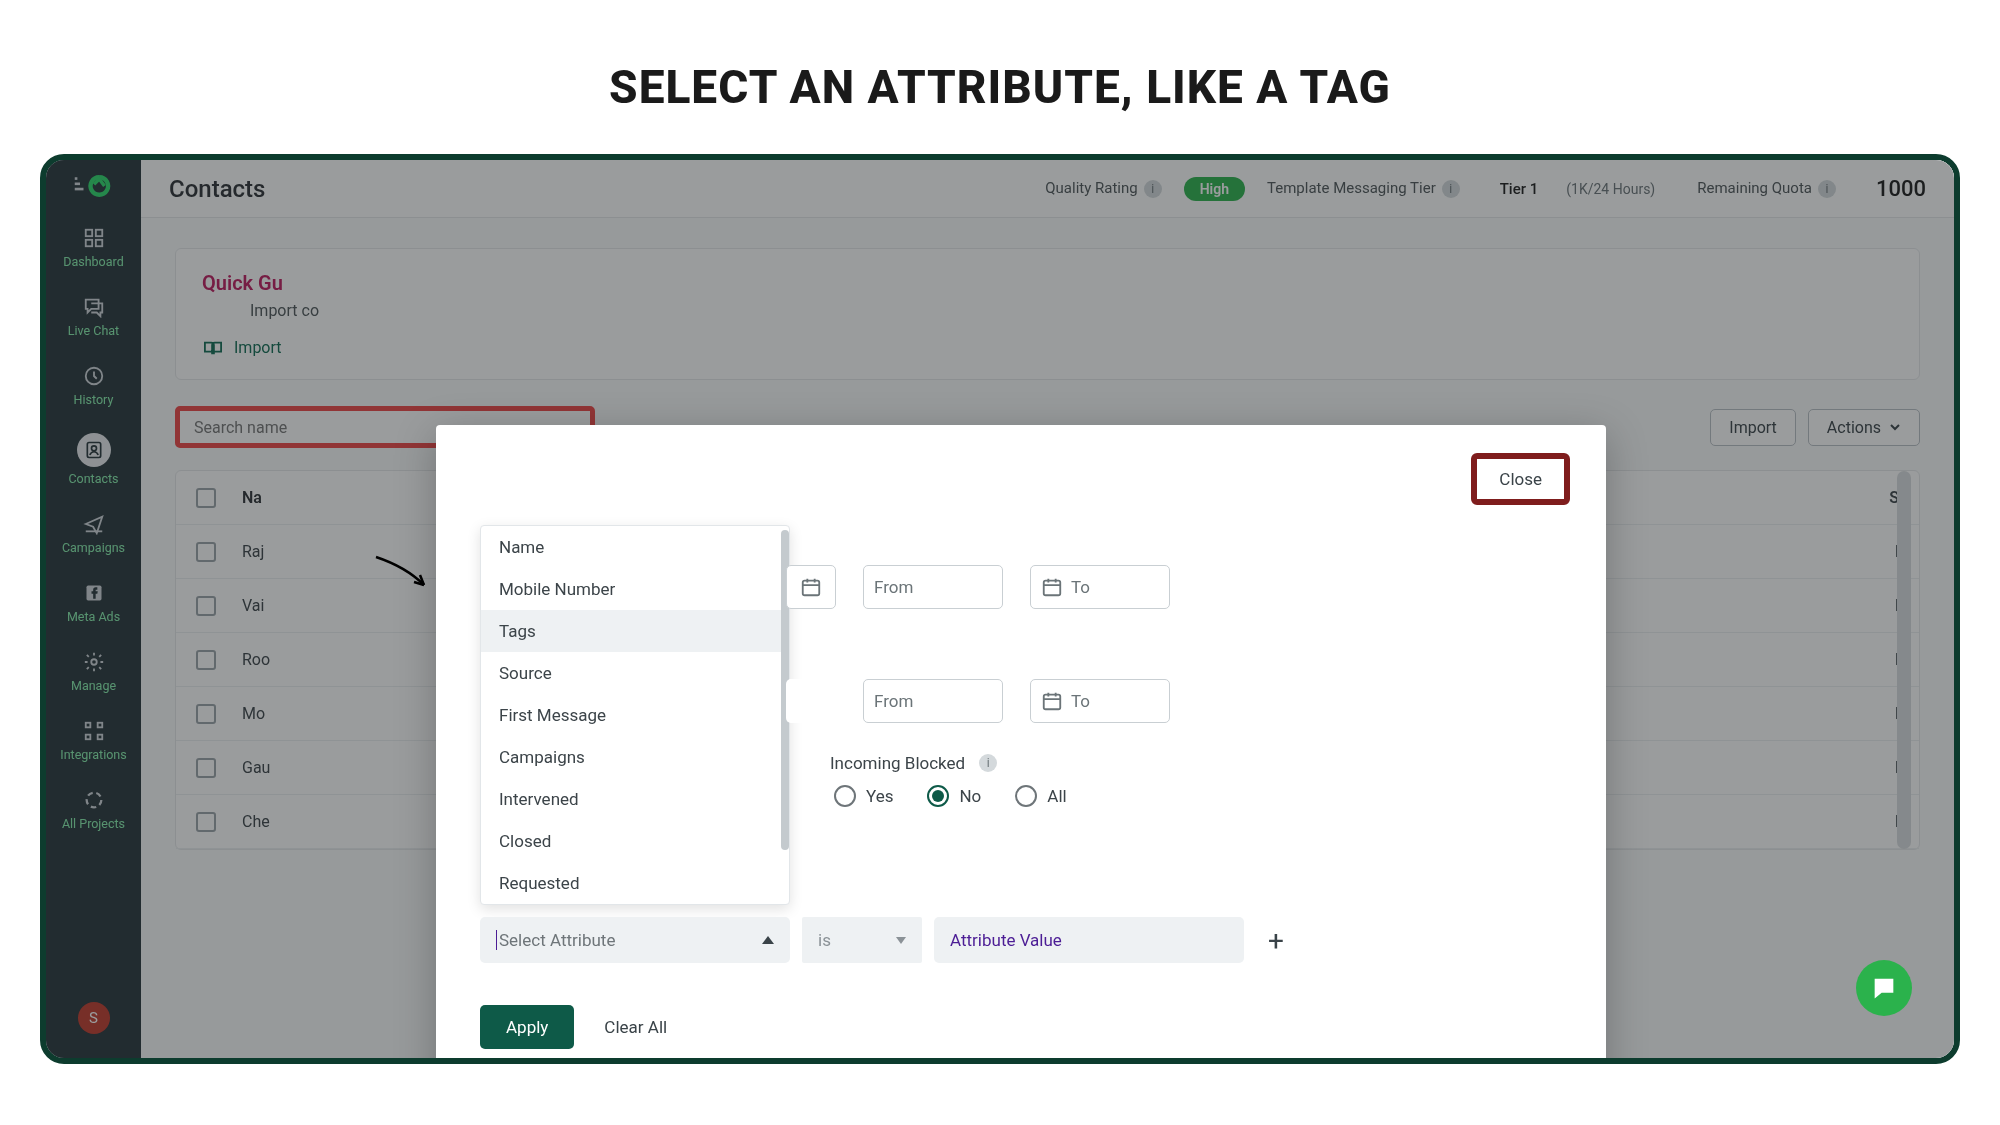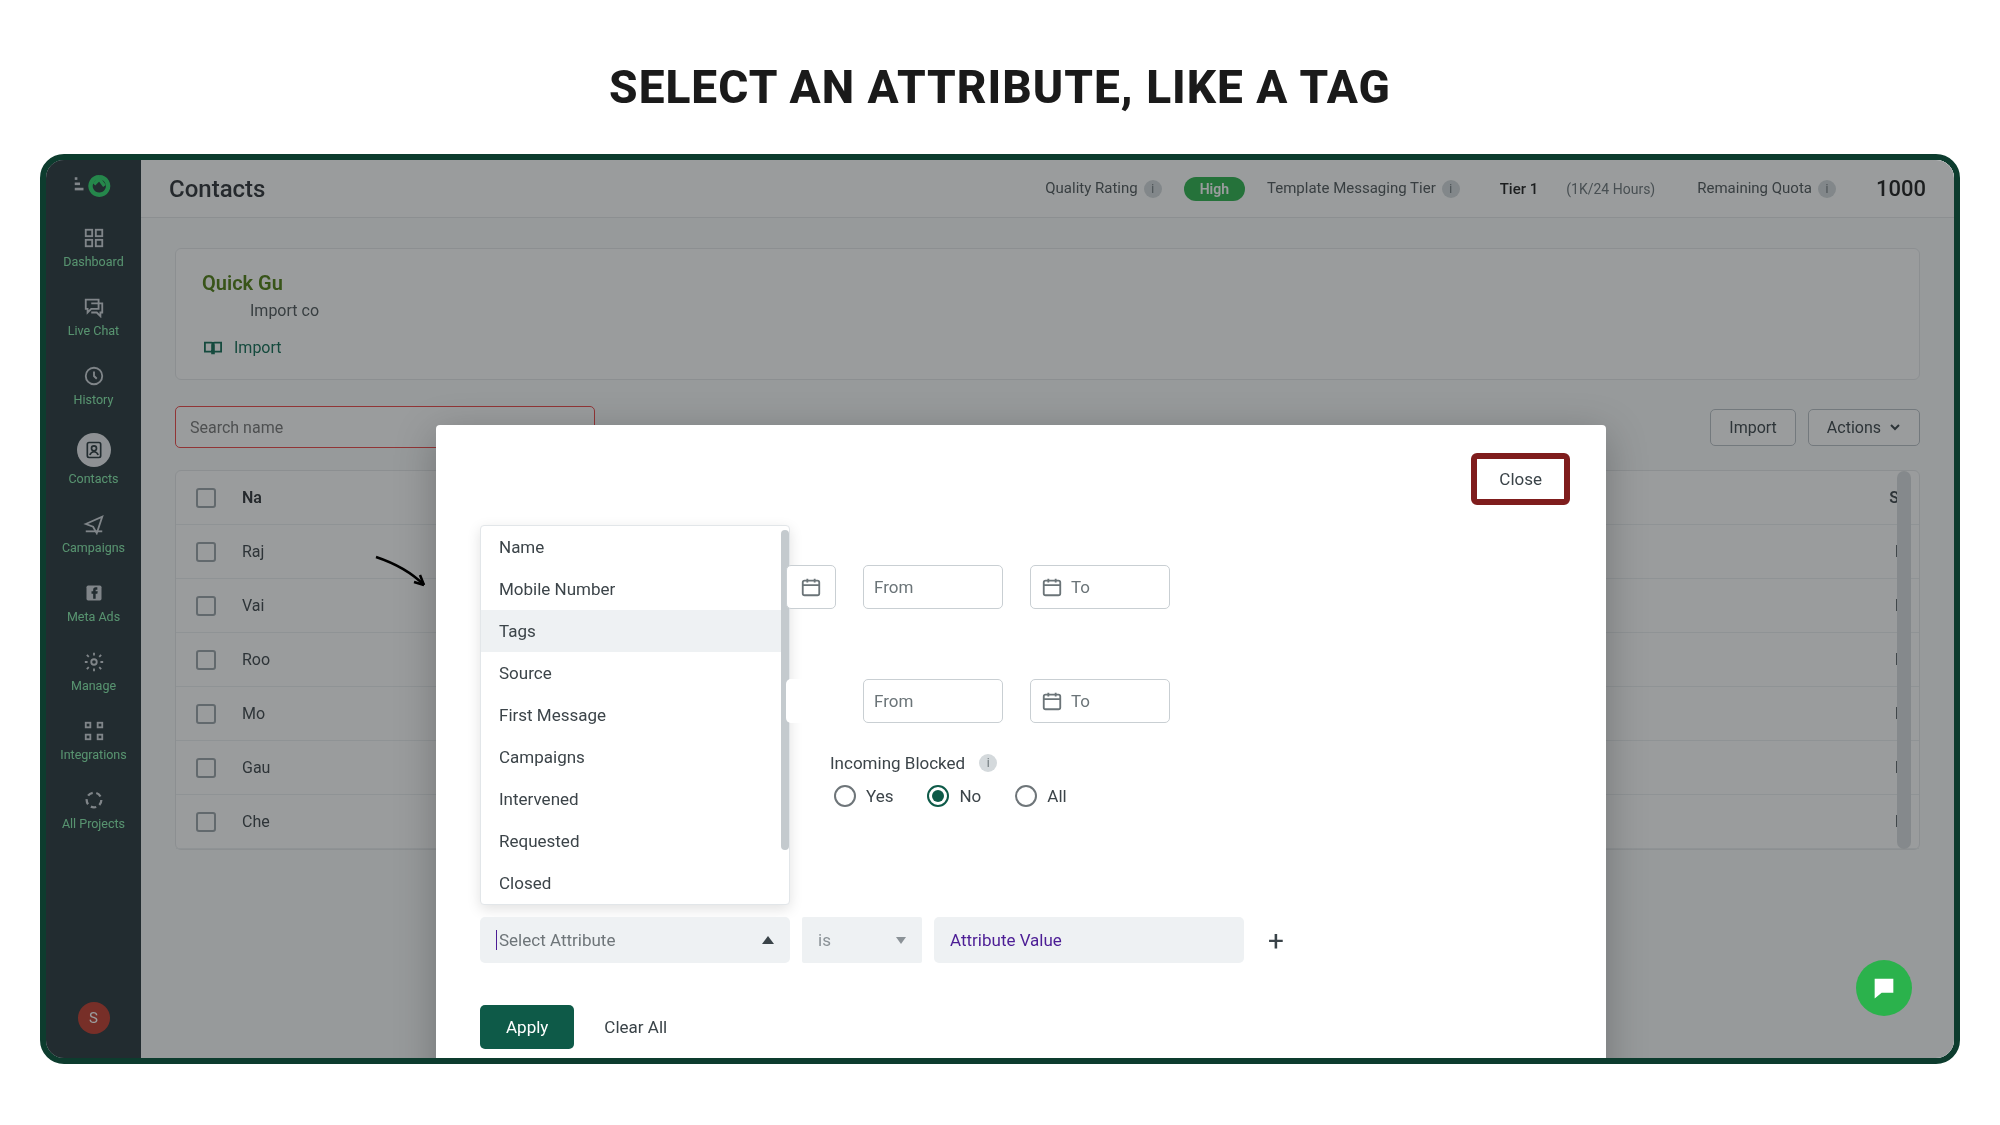--- a/index.html
+++ b/index.html
@@ -21,25 +21,25 @@
   .topbar h1{ font-size:24px; font-weight:500; color:#2b2f33;}
   .topbar .spacer{flex:1;}
   .topmeta { display:flex; align-items:center; gap:22px; font-size:15px; color:#4d5558;}
   .badge-high{ background:#2bb24c; color:#fff; padding:4px 16px; border-radius:14px; font-size:14px; font-weight:600;}
   .info-dot{ width:18px; height:18px; border-radius:50%; background:#d4d9dc; display:inline-flex; align-items:center; justify-content:center; color:#6b7478; font-size:12px; margin-left:6px;}
   .tier-val{ color:#1a1a1a; font-weight:500; margin-left:18px;}
   .tier-sub{ color:#6b7478; font-size:14px; margin-left:6px;}
   .quota-val{ color:#1a1a1a; font-weight:500; font-size:22px; margin-left:18px;}
   .content{ padding:30px 34px; position:relative;}
   .card{ background:#fff; border:1px solid #e5e8ea; border-radius:6px; padding:22px 26px; margin-bottom:26px;}
-  .card h3{ font-size:20px; font-weight:600; color:#4d7c0f; margin-bottom:6px;}
+  .card h3{ font-size:20px; font-weight:600; color:#be185d; margin-bottom:6px;}
   .card p{ font-size:16px; color:#4d5558;margin-left:48px;}
   .import-link{ display:flex; align-items:center; gap:10px; color:#0e6b52; font-size:16px; margin-top:18px;}
   .searchbar{ display:flex; align-items:center; gap:14px; margin-bottom:22px;}
-  .search-input{ flex:0 0 420px; height:42px; border:1px solid #ef4444; border-radius:5px; padding:8px 14px; font-size:16px; background:#fff; color:#6b7478;}
+  .search-input{ flex:0 0 420px; height:42px; border:5px solid #ef4444; border-radius:5px; padding:8px 14px; font-size:16px; background:#fff; color:#6b7478;}
   .btn-outline{ border:1px solid #b9c0c5; background:#fff; color:#3a4348; padding:8px 18px; border-radius:5px; font-size:16px; cursor:pointer;}
   .btn-outline.drop{ display:inline-flex; align-items:center; gap:8px;}
   .table{ background:#fff; border:1px solid #e5e8ea; border-radius:6px;}
   .thead,.trow{ display:flex; align-items:center; padding:0 20px; height:54px; border-bottom:1px solid #eceff1; color:#3b4348; font-size:16px;}
   .thead{ font-weight:600; color:#2b2f33;}
   .chk{ width:20px; height:20px; border:2px solid #9aa3a8; border-radius:3px; margin-right:26px; flex-shrink:0;}
   .col-name{flex:1;}
   .col-status{width:80px; text-align:right; color:#3b4348;}
   .pager{ display:flex; align-items:center; justify-content:center; gap:32px; padding:18px 0; color:#4d5558; font-size:16px;}
   .pager .chev{ color:#9aa3a8; cursor:pointer; padding:4px 10px;}
@@ -289,22 +289,22 @@
 
     <div class="dropdown-panel">
       <div id="ddlist">
             <div class="dd-item">Name</div>
             <div class="dd-item">Mobile Number</div>
             <div class="dd-item highlight">Tags</div>
             <div class="dd-item">Source</div>
             <div class="dd-item">First Message</div>
             <div class="dd-item">Campaigns</div>
             <div class="dd-item">Intervened</div>
+            <div class="dd-item">Closed</div>
             <div class="dd-item">Requested</div>
-            <div class="dd-item">Closed</div>
           </div>
       <div class="scrollthumb"></div>
     </div>
 
     <div class="date-row r1">
       <div class="date-field" style="width:50px; padding:0 12px; justify-content:center;">
             <svg class="field-icon" viewBox="0 0 24 24" fill="none" stroke="currentColor" stroke-width="2">
               <rect x="3" y="5" width="18" height="16" rx="2"></rect>
               <path d="M3 10h18M8 3v4M16 3v4"></path>
             </svg>

